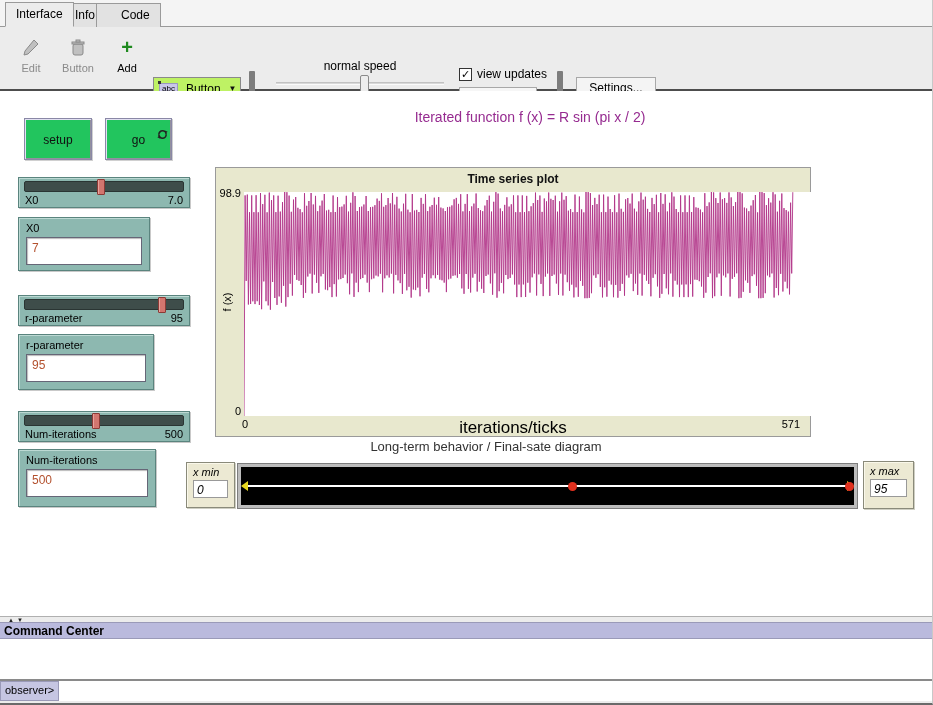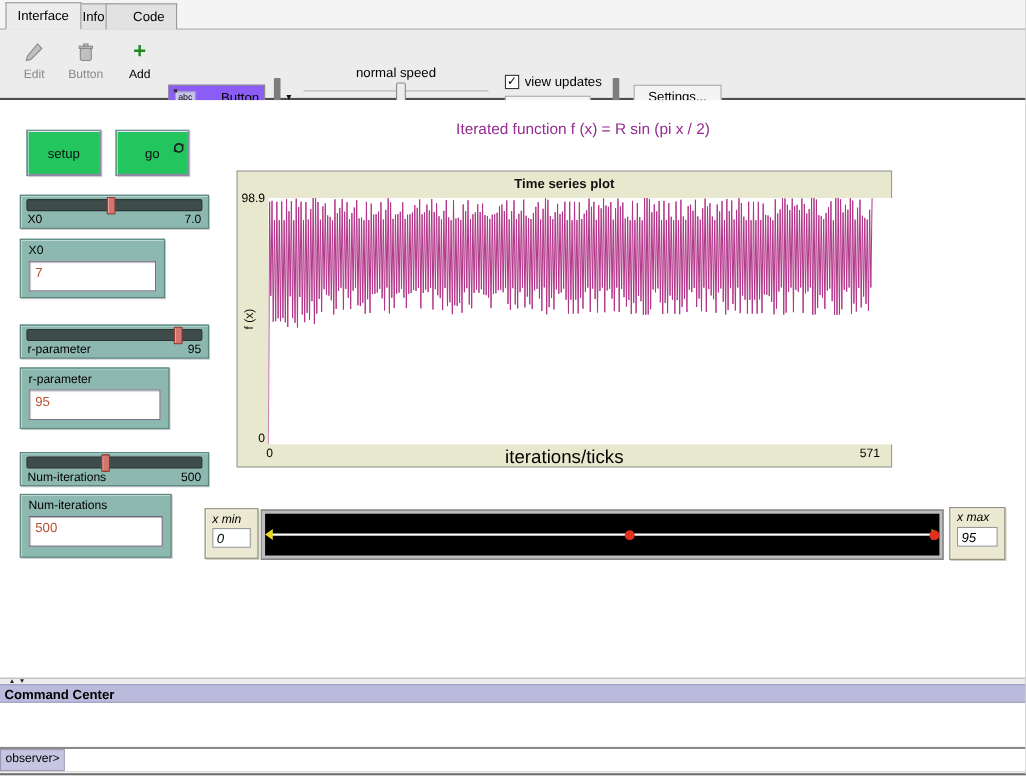--- a/index.html
+++ b/index.html
@@ -23,22 +23,22 @@
 
   
   .toolbar { position:absolute; left:0; top:27px; width:933px; height:64px; background:#ececec;
              border-bottom:2px solid #4d4d4d; }
   .tool { position:absolute; text-align:center; color:#8a8a8a; font-size:11px; }
   .tool .ticon { display:block; height:22px; margin-bottom:3px; }
   .tool-edit { left:16px; top:10px; width:30px; }
   .tool-delete { left:60px; top:10px; width:36px; }
   .tool-add { left:112px; top:10px; width:30px; color:#000; }
   .plus-glyph { font-size:20px; font-weight:bold; color:#1f8a1f; line-height:20px; }
-  .widget-select { position:absolute; left:153px; top:50px; width:88px; height:23px; background:#8b5cf6;
-                   border:1px solid #8a8a8a; display:flex; align-items:center; padding:0 5px; gap:23px;
+  .widget-select { position:absolute; left:153px; top:50px; width:88px; height:23px; background:#bef264;
+                   border:1px solid #8a8a8a; display:flex; align-items:center; padding:0 5px; gap:8px;
                    font-size:12px; }
   .abc-chip { background:#c9c6ea; font-size:8px; padding:0 2px; border:1px solid #9a97c0; position:relative; }
   .abc-chip::before { content:""; position:absolute; left:-2px; top:-3px; width:3px; height:3px; background:#333; }
   .widget-caret { margin-left:auto; font-size:8px; color:#111; }
   .separator { position:absolute; top:44px; width:6px; height:30px; background:#7d7d7d; border-radius:1px; }
   .sep1 { left:249px; } .sep2 { left:557px; }
 
   .speed-group { position:absolute; left:270px; top:32px; width:180px; text-align:center; color:#000; }
   .speed-label { font-size:12px; }
   .speed-track { position:relative; margin:9px 6px 7px 6px; height:3px;
@@ -88,21 +88,21 @@
   .nl-input { position:absolute; left:18px; background:#8db8b0; border:1px solid #5a847e;
               box-shadow: inset 1px 1px 0 #bcd9d3, 1px 1px 0 #c9c9c9; padding:4px 7px; }
   .in-x0 { top:126px; width:132px; height:54px; }
   .in-r  { top:243px; width:136px; height:56px; }
   .in-n  { top:358px; width:138px; height:58px; }
   .nl-input .in-label { font-size:11px; color:#000; margin-bottom:3px; }
   .nl-input .in-field { background:#fff; border:1px solid #667; box-shadow: inset 1px 1px 1px #bbb;
                         height:28px; padding:3px 5px; font-size:12px; color:#b3512e; }
 
   
-  .plot { position:absolute; left:215px; top:64px; width:596px; height:270px; background:#e8e8ce;
+  .plot { position:absolute; left:215px; top:76px; width:596px; height:270px; background:#e8e8ce;
           border:1px solid #9a9a9a; }
   .plot-title { position:absolute; left:0; right:0; top:4px; text-align:center; font-weight:bold;
                 font-size:12px; color:#111; }
   .plot-area { position:absolute; left:28px; top:24px; width:628px; height:224px; background:#fff; }
   .ytick-max { position:absolute; left:0px; top:19px; width:25px; text-align:right; font-size:11px; }
   .ytick-min { position:absolute; left:0px; top:237px; width:25px; text-align:right; font-size:11px; }
   .ylabel { position:absolute; left:-14px; top:128px; width:50px; text-align:center; font-size:11px;
             transform:rotate(-90deg); }
   .xtick-min { position:absolute; left:26px; top:250px; font-size:11px; }
   .xlabel { position:absolute; left:0; right:0; top:250px; text-align:center; font-size:17px; }
@@ -274,20 +274,21 @@
       <div class="plot-area">
         <svg id="plot-svg" width="628" height="224">
             <polyline points="0.0,224.0 1.1,3.4 2.2,88.9 3.3,2.6 4.4,112.5 5.5,20.2 6.6,112.0 7.7,3.4 8.8,109.3 9.9,20.2 11.0,112.1 12.1,3.2 13.2,109.2 14.3,20.3 15.4,113.0 16.5,1.0 17.6,117.2 18.7,12.1 19.8,89.4 20.9,2.8 22.0,109.2 23.1,20.3 24.2,113.4 25.3,0.6 26.4,117.7 27.5,8.1 28.6,90.0 29.7,3.4 30.8,106.0 31.9,20.1 33.0,112.9 34.1,3.7 35.2,104.4 36.3,19.6 37.4,110.8 38.5,10.1 39.6,93.8 40.7,0.0 41.8,114.6 42.9,0.2 44.0,105.1 45.1,3.6 46.2,91.7 47.3,19.8 48.4,103.6 49.5,7.6 50.6,82.9 51.7,5.0 52.8,87.9 53.9,15.8 55.0,88.8 56.1,17.2 57.2,93.0 58.3,20.3 59.4,105.9 60.5,1.2 61.6,100.8 62.7,13.8 63.8,84.5 64.9,9.0 66.0,81.6 67.1,1.0 68.2,101.5 69.3,12.5 70.4,82.6 71.5,3.9 72.6,90.8 73.7,19.2 74.8,100.9 75.9,13.7 77.0,84.3 78.1,8.6 79.2,81.9 80.3,2.0 81.4,97.5 82.5,18.6 83.6,98.2 84.7,17.8 85.8,95.1 86.9,20.2 88.0,105.1 89.1,3.5 90.2,92.1 91.3,20.0 92.4,104.5 93.5,5.1 94.6,87.4 95.7,15.1 96.8,87.1 97.9,14.6 99.0,86.0 100.1,12.4 101.2,82.5 102.3,3.8 103.4,91.2 104.5,19.6 105.6,102.3 106.7,10.8 107.8,81.4 108.9,0.3 110.0,104.9 111.1,4.0 112.2,90.6 113.3,19.0 114.4,100.1 115.5,15.1 116.6,87.1 117.7,14.6 118.8,86.0 119.9,12.5 121.0,82.6 122.1,4.0 123.2,90.6 124.3,19.0 125.4,100.1 126.5,15.2 127.6,87.2 128.7,14.8 129.8,86.4 130.9,13.2 132.0,83.5 133.1,6.6 134.2,84.4 135.3,8.9 136.4,81.7 137.5,1.3 138.6,100.3 139.7,14.8 140.8,86.3 141.9,13.1 143.0,83.3 144.1,6.0 145.2,85.5 146.3,11.4 147.4,81.6 148.5,1.0 149.6,101.4 150.7,12.7 151.8,82.9 152.9,4.8 154.0,88.4 155.1,16.6 156.2,91.1 157.3,19.5 158.4,101.9 159.5,11.7 160.6,81.9 161.7,1.8 162.8,98.3 163.9,17.7 165.0,94.8 166.1,20.3 167.2,105.6 168.3,2.0 169.4,97.5 170.5,18.6 171.6,98.1 172.7,17.9 173.8,95.5 174.9,20.0 176.0,104.3 177.1,5.9 178.2,85.7 179.3,11.9 180.4,82.0 181.5,2.1 182.6,96.9 183.7,19.1 184.8,100.3 185.9,14.7 187.0,86.3 188.1,13.0 189.2,83.2 190.3,5.7 191.4,86.2 192.5,12.8 193.6,83.0 194.7,5.0 195.8,87.7 196.9,15.6 198.0,88.3 199.1,16.4 200.2,90.6 201.3,19.0 202.4,100.1 203.5,15.2 204.6,87.3 205.7,14.8 206.8,86.5 207.9,13.4 209.0,83.8 210.1,7.3 211.2,83.3 212.3,5.9 213.4,85.7 214.5,11.9 215.6,82.0 216.7,2.2 217.8,96.4 218.9,19.4 220.0,101.8 221.1,11.9 222.2,82.0 223.3,2.1 224.4,96.8 225.5,19.1 226.6,100.5 227.7,14.4 228.8,85.6 229.9,11.6 231.0,81.8 232.1,1.5 233.2,99.5 234.3,16.1 235.4,89.7 236.5,18.2 237.6,96.7 238.7,19.2 239.8,101.0 240.9,13.6 242.0,84.0 243.1,8.0 244.2,82.5 245.3,3.7 246.4,91.4 247.5,19.6 248.6,102.7 249.7,9.8 250.8,81.3 251.9,0.1 253.0,105.7 254.1,1.6 255.2,99.2 256.3,16.5 257.4,90.9 258.5,19.3 259.6,101.3 260.7,12.9 261.8,83.0 262.9,5.3 264.0,87.1 265.1,14.6 266.2,85.9 267.3,12.3 268.4,82.4 269.5,3.4 270.6,92.5 271.7,20.2 272.8,105.1 273.9,3.4 275.0,92.5 276.1,20.2 277.2,105.1 278.3,3.4 279.4,92.4 280.5,20.1 281.6,105.0 282.7,3.9 283.8,90.7 284.9,19.2 286.0,100.6 287.1,14.3 288.2,85.3 289.3,11.1 290.4,81.5 291.5,0.6 292.6,103.5 293.7,8.0 294.8,82.4 295.9,3.5 297.0,91.9 298.1,19.9 299.2,104.1 300.3,6.5 301.4,84.6 302.5,9.4 303.6,81.5 304.7,0.5 305.8,103.9 306.9,6.8 308.0,84.0 309.1,8.0 310.2,82.5 311.3,3.7 312.4,91.5 313.5,19.7 314.5,102.9 315.6,9.3 316.7,81.5 317.8,0.6 318.9,103.5 320.0,7.8 321.1,82.6 322.2,4.1 323.3,90.2 324.4,18.7 325.5,98.8 326.6,17.1 327.7,92.6 328.8,20.2 329.9,105.4 331.0,2.6 332.1,95.3 333.2,20.1 334.3,104.8 335.4,4.5 336.5,89.0 337.6,17.4 338.7,93.8 339.8,20.4 340.9,106.2 342.0,0.0 343.1,106.2 344.2,0.1 345.3,105.9 346.4,1.1 347.5,101.2 348.6,13.0 349.7,83.3 350.8,5.9 351.9,85.8 353.0,12.1 354.1,82.2 355.2,2.7 356.3,94.9 357.4,20.2 358.5,105.4 359.6,2.6 360.7,95.3 361.8,20.1 362.9,104.7 364.0,4.6 365.1,88.7 366.2,17.0 367.3,92.5 368.4,20.2 369.5,105.2 370.6,3.2 371.7,92.9 372.8,20.3 373.9,105.7 375.0,1.6 376.1,99.0 377.2,16.8 378.3,91.8 379.4,19.9 380.5,103.7 381.6,7.3 382.7,83.3 383.8,6.0 384.9,85.6 386.0,11.6 387.1,81.8 388.2,1.6 389.3,99.1 390.4,16.7 391.5,91.5 392.6,19.7 393.7,102.9 394.8,9.4 395.9,81.5 397.0,0.6 398.1,103.6 399.2,7.7 400.3,82.8 401.4,4.7 402.5,88.6 403.6,16.9 404.7,92.0 405.8,20.0 406.9,104.3 408.0,5.9 409.1,85.8 410.2,12.1 411.3,82.2 412.4,2.8 413.5,94.4 414.6,20.3 415.7,105.9 416.8,1.0 417.9,101.8 419.0,11.9 420.1,82.0 421.2,2.3 422.3,96.3 423.4,19.5 424.5,102.3 425.6,10.8 426.7,81.4 427.8,0.3 428.9,104.7 430.0,4.6 431.1,88.7 432.2,17.0 433.3,92.5 434.4,20.2 435.5,105.1 436.6,3.4 437.7,92.5 438.8,20.2 439.9,105.1 441.0,3.4 442.1,92.4 443.2,20.2 444.3,105.1 445.4,3.5 446.5,92.1 447.6,20.0 448.7,104.6 449.8,5.1 450.9,87.6 452.0,15.4 453.1,87.9 454.2,15.9 455.3,89.2 456.4,17.6 457.5,94.5 458.6,20.3 459.7,105.8 460.8,1.2 461.9,100.7 463.0,14.1 464.1,85.0 465.2,10.4 466.3,81.3 467.4,0.0 468.5,106.1 469.6,0.4 470.7,104.2 471.8,6.1 472.9,85.3 474.0,11.0 475.1,81.5 476.2,0.5 477.3,103.8 478.4,7.3 479.5,83.4 480.6,6.1 481.7,85.3 482.8,10.9 483.9,81.4 485.0,0.4 486.1,104.5 487.2,5.4 488.3,86.8 489.4,14.1 490.5,84.9 491.6,10.1 492.7,81.3 493.8,0.0 494.9,106.2 496.0,0.1 497.1,105.8 498.2,1.4 499.3,99.8 500.4,15.6 501.5,88.3 502.6,16.5 503.7,90.8 504.8,19.2 505.9,100.9 507.0,13.6 508.1,84.1 509.2,8.2 510.3,82.3 511.4,3.0 512.5,93.8 513.6,20.4 514.7,106.2 515.8,0.0 516.9,106.2 518.0,0.1 519.1,105.9 520.2,1.1 521.3,101.2 522.4,13.1 523.5,83.4 524.6,6.2 525.7,85.2 526.8,10.6 527.9,81.4 529.0,0.2 530.1,105.5 531.2,2.4 532.3,96.0 533.4,19.7 534.5,103.2 535.6,8.8 536.7,81.8 537.8,1.5 538.9,99.5 540.0,16.1 541.1,89.6 542.2,18.1 543.3,96.3 544.4,19.6 545.5,102.4 546.6,10.7 547.7,81.4 548.8,0.2" fill="none" stroke="#b13488" stroke-width="0.9"></polyline>
           </svg>
       </div>
       <div class="xtick-min">0</div>
       <div class="xlabel">iterations/ticks</div>
       <div class="xtick-max">571</div>
     </div>
 
+    <div class="fs-heading">Long-term behavior / Final-sate diagram</div>
 
     <div class="mini-input mi-xmin">
       <div class="in-label">x min</div>
       <div class="in-field">0</div>
     </div>
 
     <div class="world" id="world-view">
       <div class="world-line" id="world-line" style="background: rgb(255, 255, 255);"></div>
       <div class="world-arrow left" id="arrow-left" style="border-right-color: rgb(232, 216, 32);"></div>
       <div class="world-arrow right" id="arrow-right" style="border-left-color: rgb(232, 216, 32);"></div>

